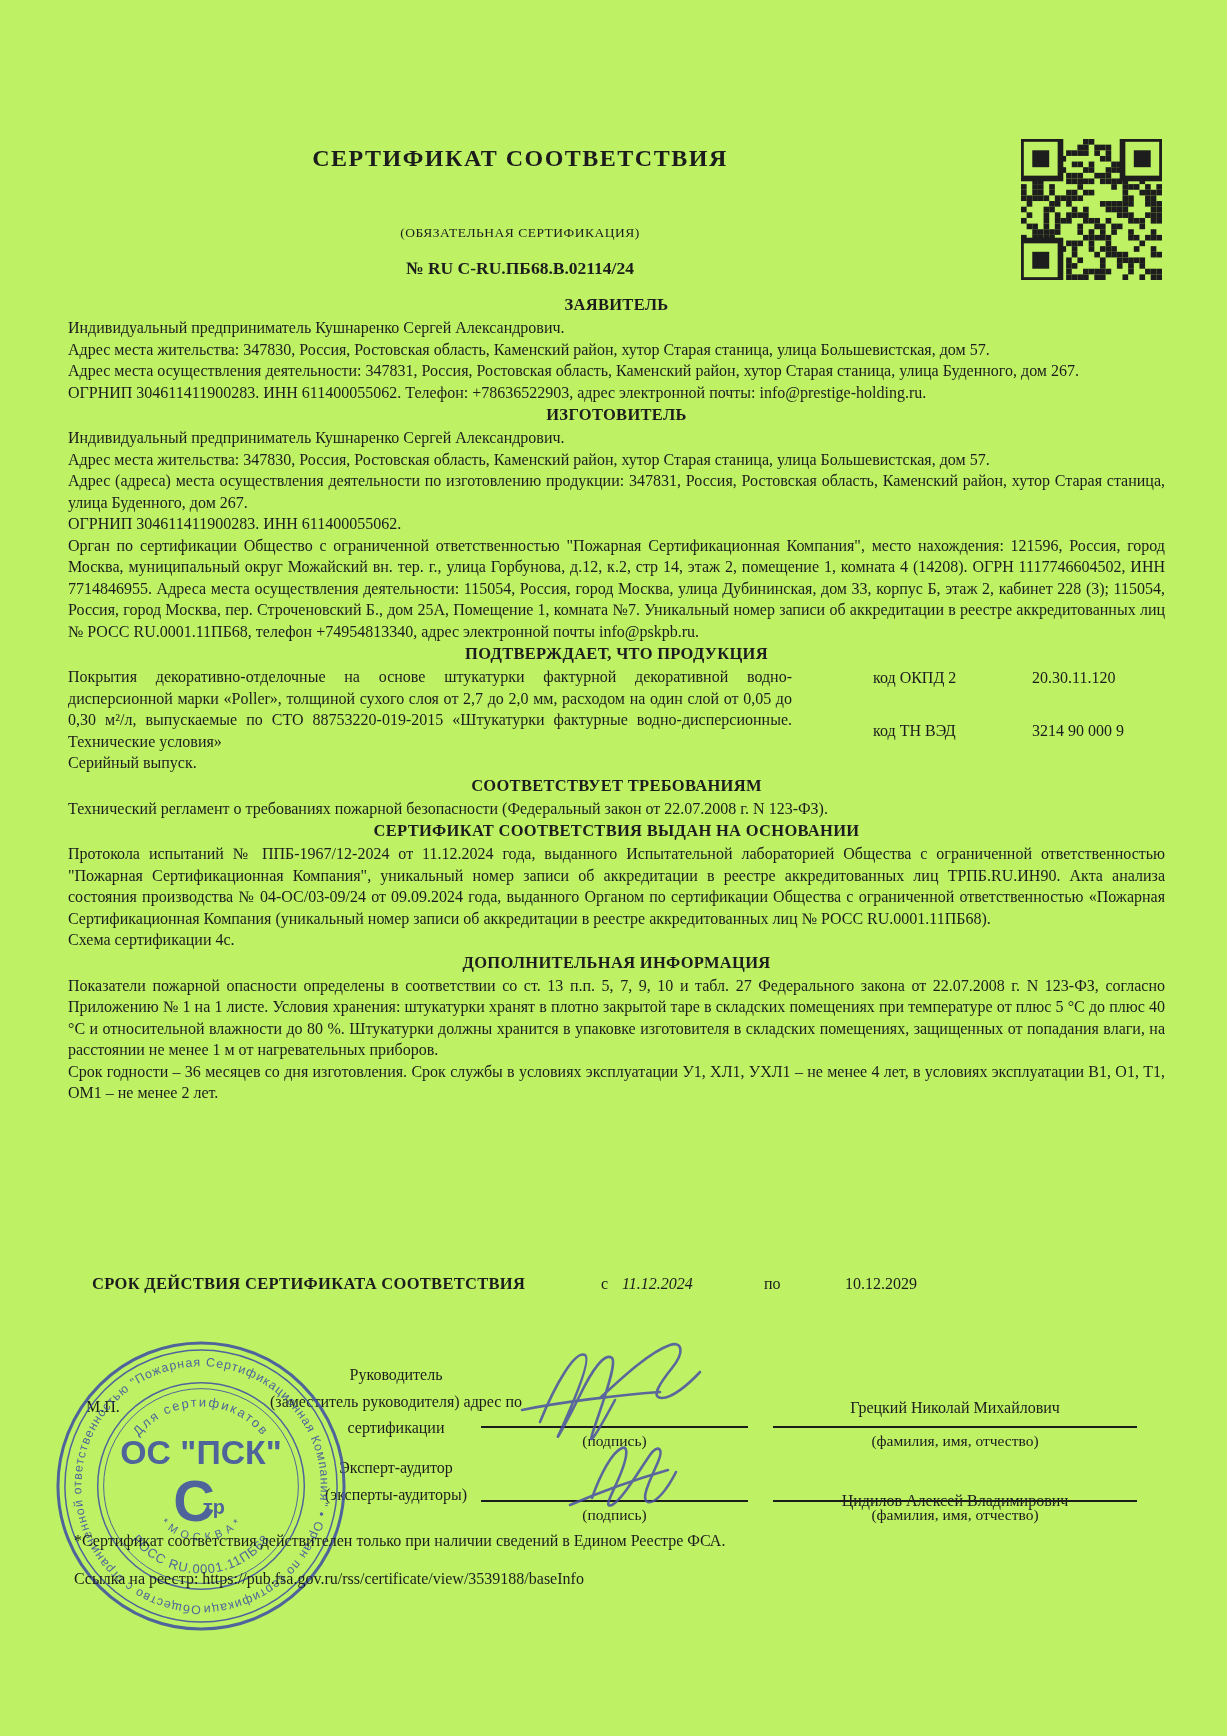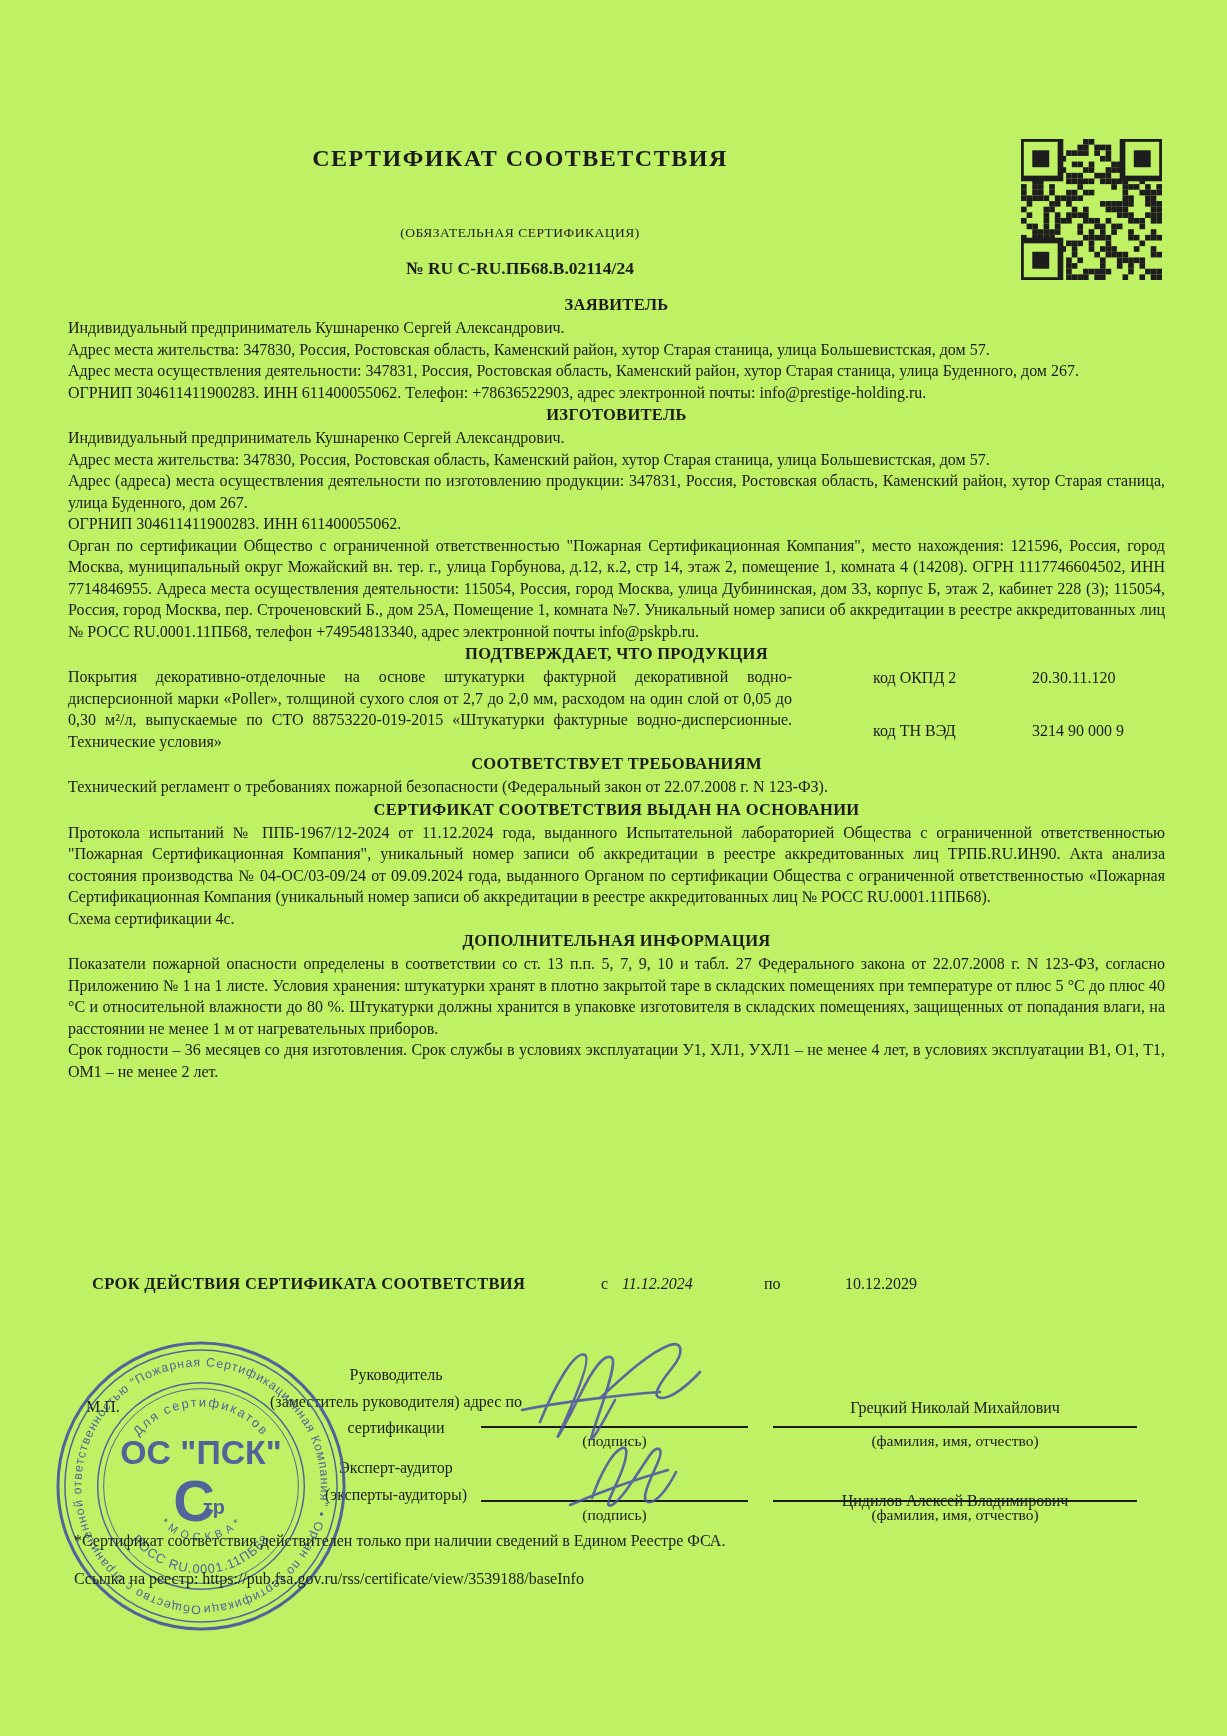--- a/index.html
+++ b/index.html
@@ -340,20 +340,21 @@
       <p>ОГРНИП 304611411900283. ИНН 611400055062.</p>
     </section>
 
     <section>
       <p>Орган по сертификации Общество с ограниченной ответственностью "Пожарная Сертификационная Компания", место нахождения: 121596, Россия, город Москва, муниципальный округ Можайский вн. тер. г., улица Горбунова, д.12, к.2, стр 14, этаж 2, помещение 1, комната 4 (14208). ОГРН 1117746604502, ИНН 7714846955. Адреса места осуществления деятельности: 115054, Россия, город Москва, улица Дубининская, дом 33, корпус Б, этаж 2, кабинет 228 (3); 115054, Россия, город Москва, пер. Строченовский Б., дом 25А, Помещение 1, комната №7. Уникальный номер записи об аккредитации в реестре аккредитованных лиц № РОСС RU.0001.11ПБ68, телефон +74954813340, адрес электронной почты info@pskpb.ru.</p>
     </section>
 
     <section class="product-wrap">
       <h2>ПОДТВЕРЖДАЕТ, ЧТО ПРОДУКЦИЯ</h2>
       <p class="product-left">Покрытия декоративно-отделочные на основе штукатурки фактурной декоративной водно-дисперсионной марки «Poller», толщиной сухого слоя от 2,7 до 2,0 мм, расходом на один слой от 0,05 до 0,30 м²/л, выпускаемые по СТО 88753220-019-2015 «Штукатурки фактурные водно-дисперсионные. Технические условия»</p>
+      <p class="product-left">Серийный выпуск.</p>
       <span class="code-label row-okpd">код ОКПД 2</span>
       <span class="code-value row-okpd">20.30.11.120</span>
       <span class="code-label row-tnved">код ТН ВЭД</span>
       <span class="code-value row-tnved">3214 90 000 9</span>
     </section>
 
     <section>
       <h2>СООТВЕТСТВУЕТ ТРЕБОВАНИЯМ</h2>
       <p>Технический регламент о требованиях пожарной безопасности (Федеральный закон от 22.07.2008 г. N 123-ФЗ).</p>
     </section>

